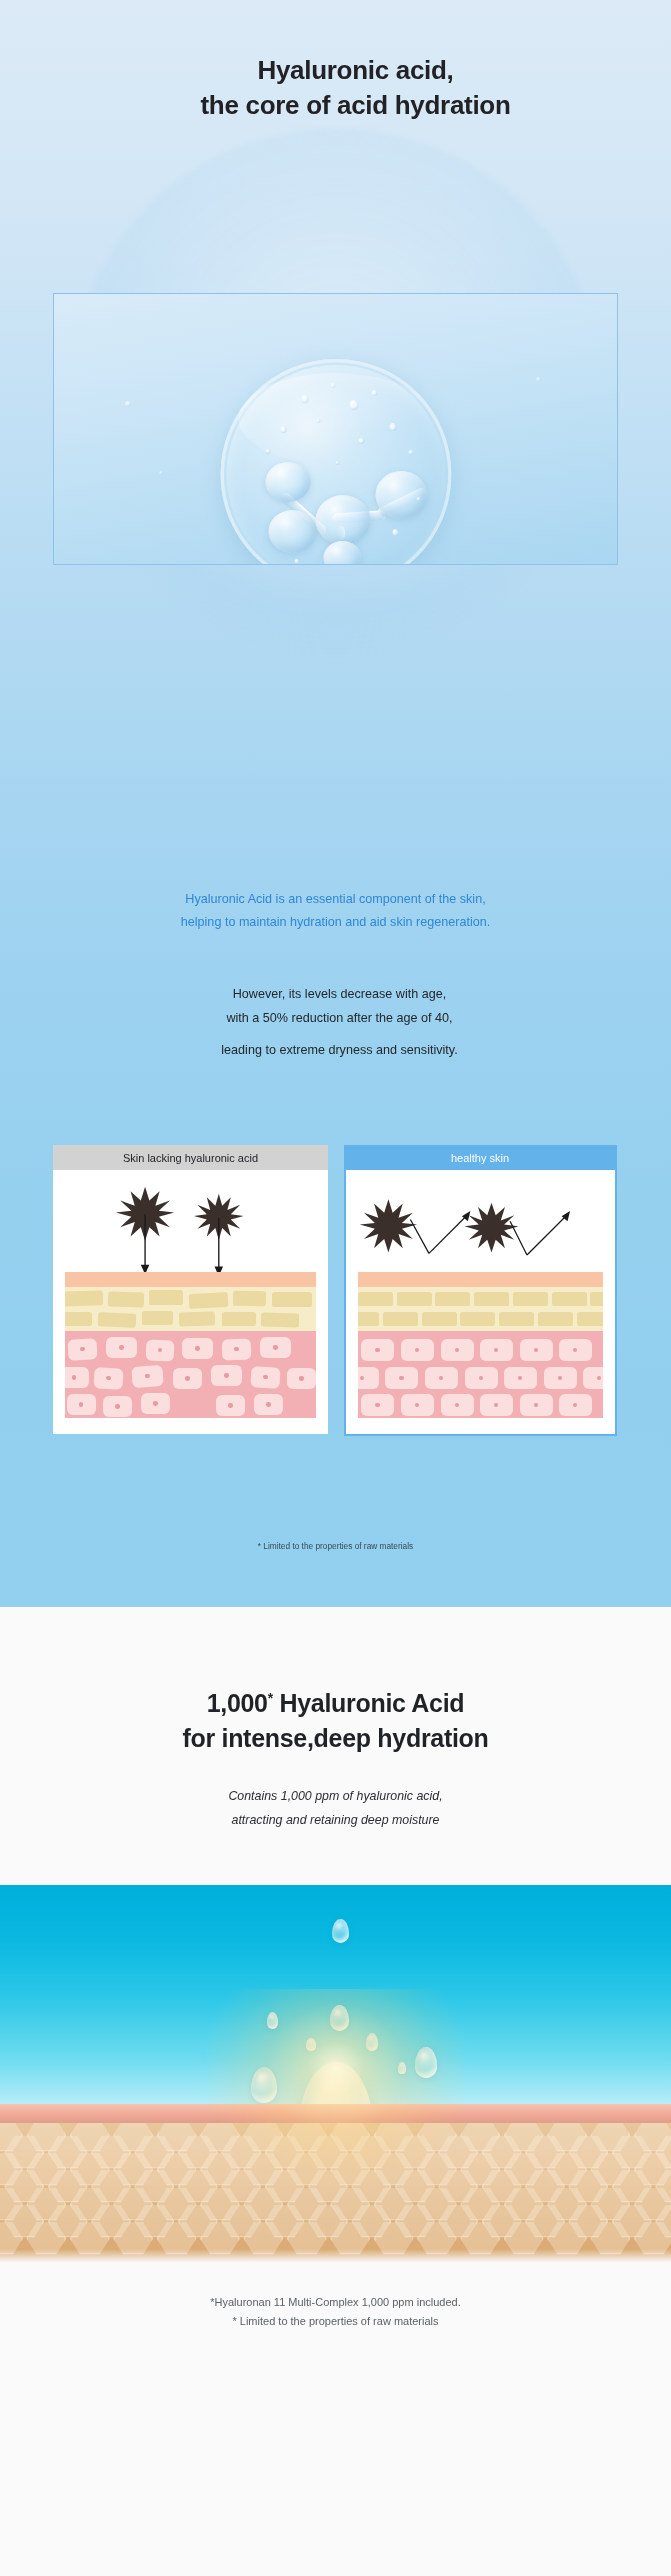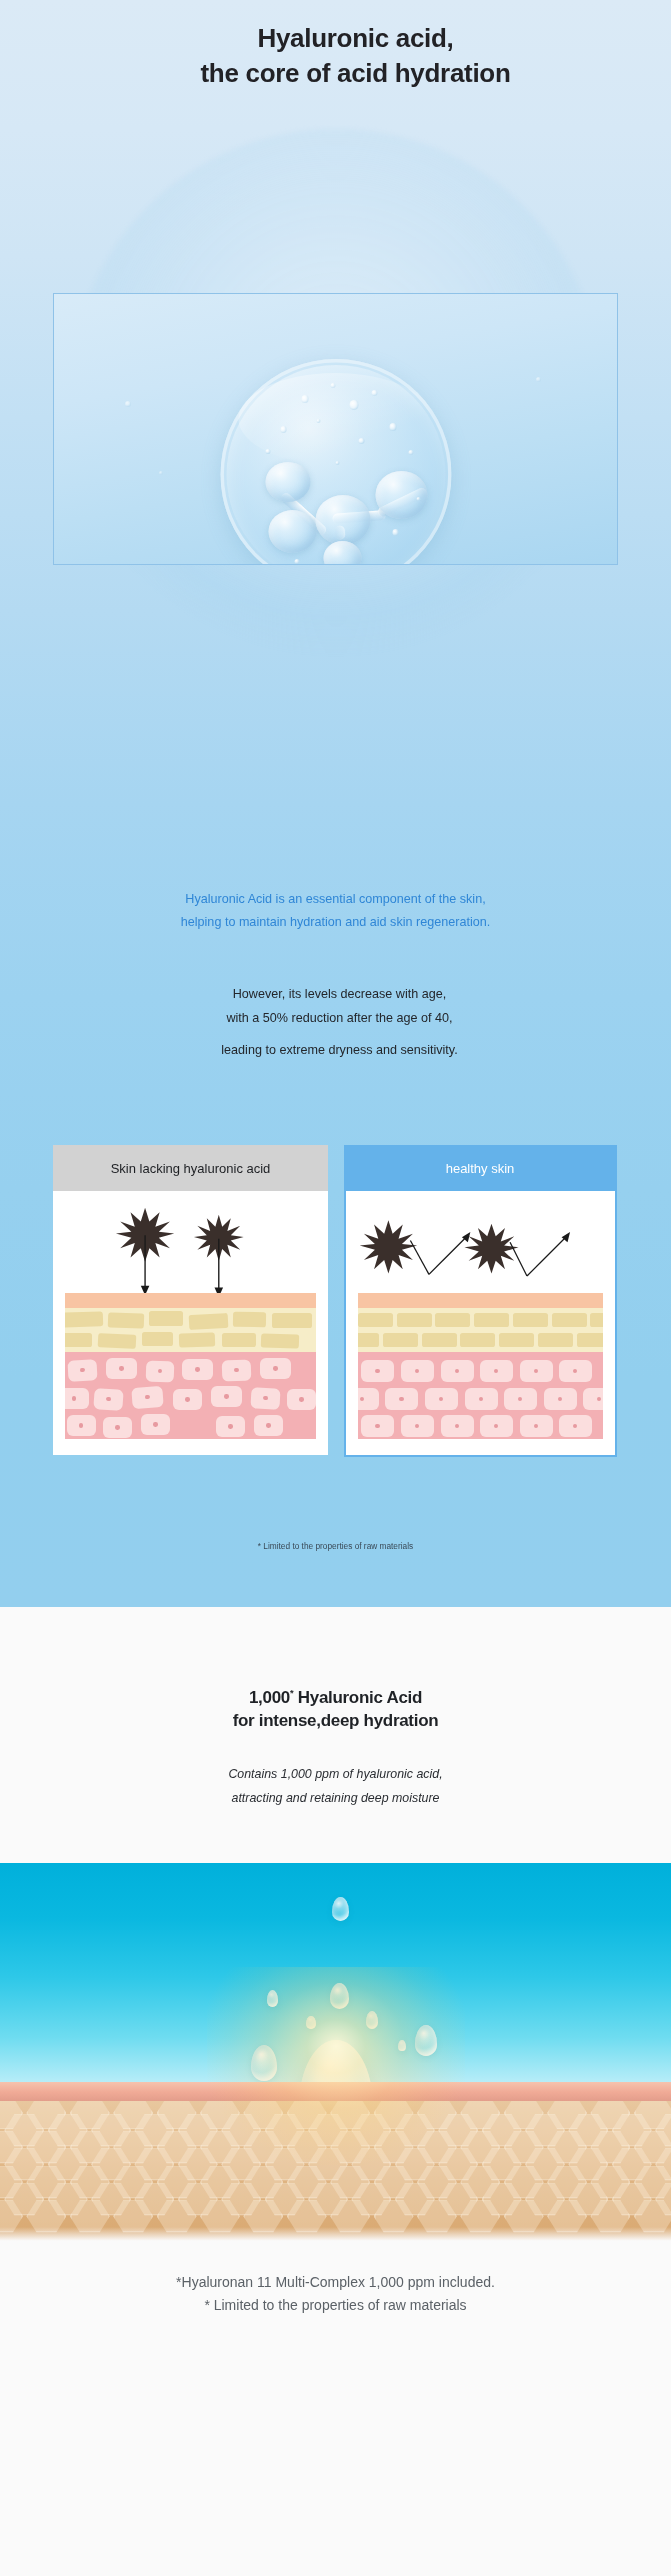--- a/index.html
+++ b/index.html
@@ -21,21 +21,21 @@
   }
   .halo {
     position:absolute; left:50%; top:129px; transform:translateX(-50%);
     width:534px; height:534px; border-radius:50%;
     background:radial-gradient(circle at 50% 45%,
       rgba(255,255,255,.34) 0%, rgba(200,228,246,.28) 46%,
       rgba(160,210,240,.16) 62%, rgba(160,210,240,0) 72%);
     filter:blur(2.6px);
   }
   .h1 {
-    position:relative; text-align:center; padding-top:21px;
+    position:relative; text-align:center; padding-top:53px;
     font-size:26px; font-weight:700; color:#222226; line-height:1.33;
     letter-spacing:-0.3px;
     margin-left:40px;
   }
   .h1 .l2 { display:block; }
 
   
   .hero1 {
     position:absolute; left:53px; top:293px; width:565px; height:272px;
     border:0.9px solid #8fc2e8;
@@ -86,22 +86,22 @@
   .darkp {
     position:absolute; left:8px; right:0; top:983px; text-align:center;
     font-size:12.6px; color:#23262b; line-height:1.9;
   }
   .darkp .gap { display:block; height:8.6px; }
 
   
   .cmp { position:absolute; left:53px; top:1145px; width:565px; display:flex; gap:15.5px; }
   .card { width:275px; }
   .card-head {
-    height:46px; display:flex; align-items:center; justify-content:center;
-    font-size:13px; font-weight:500;
+    height:25px; display:flex; align-items:center; justify-content:center;
+    font-size:11px; font-weight:500;
   }
   .card-a .card-head { background:#d2d2d2; color:#1d1f23; }
   .card-b .card-head { background:#64b2ea; color:#ffffff; }
   .card-body { background:#ffffff; padding:10.3px 12px 15.5px; }
   .card-b { border:2.6px solid #64b2ea; border-top:none; }
   .card-b .card-head { margin:0px 0px 0; }
   .card-b { box-sizing:content-box; width:269px; margin-left:0; }
   .card-b .card-head{ width:269px; }
 
   .skinfig { position:relative; width:100%; height:238px; }
@@ -116,21 +116,21 @@
             border-radius:50%; background:#e79aa0; }
 
   .note1 {
     position:absolute; left:0; right:0; top:1541px; text-align:center;
     font-size:8.3px; color:#3a4a57;
   }
 
   
   .sec2 { width:671px; background:#fafafa; padding-top:79px; position:relative; }
   .h2 {
-    text-align:center; font-size:17px; font-weight:700; color:#1f2226;
+    text-align:center; font-size:25px; font-weight:700; color:#1f2226;
     line-height:1.38; letter-spacing:-0.3px;
   }
   .h2 sup { font-size:.55em; vertical-align:super; font-weight:700; }
   .sub2 {
     text-align:center; margin-top:29px; font-size:12.4px; color:#2a2d32; line-height:1.95;font-style:italic;
   }
 
   
   .hero2 { position:relative; width:671px; height:379px; margin-top:53px; overflow:hidden; }
   .water {
@@ -185,21 +185,21 @@
       rgba(255,230,160,.6) 16%, rgba(255,214,120,.28) 38%,
       rgba(255,205,100,.10) 58%, rgba(255,200,90,0) 75%);
     pointer-events:none;
   }
   .hero2-bottom-fade {
     position:absolute; left:0; bottom:0; width:100%; height:15.5px;
     background:linear-gradient(180deg, rgba(250,250,250,0), #fafafa 92%);
   }
 
   .note2 {
-    text-align:center; padding:29px 8px 57px; font-size:14px;
+    text-align:center; padding:29px 8px 57px; font-size:11px;
     color:#5b6167; line-height:1.65;
   }
 </style>
 </head>
 <body>
 
 <div class="page">
 
   <section class="sec1">
     <div class="halo"></div>

